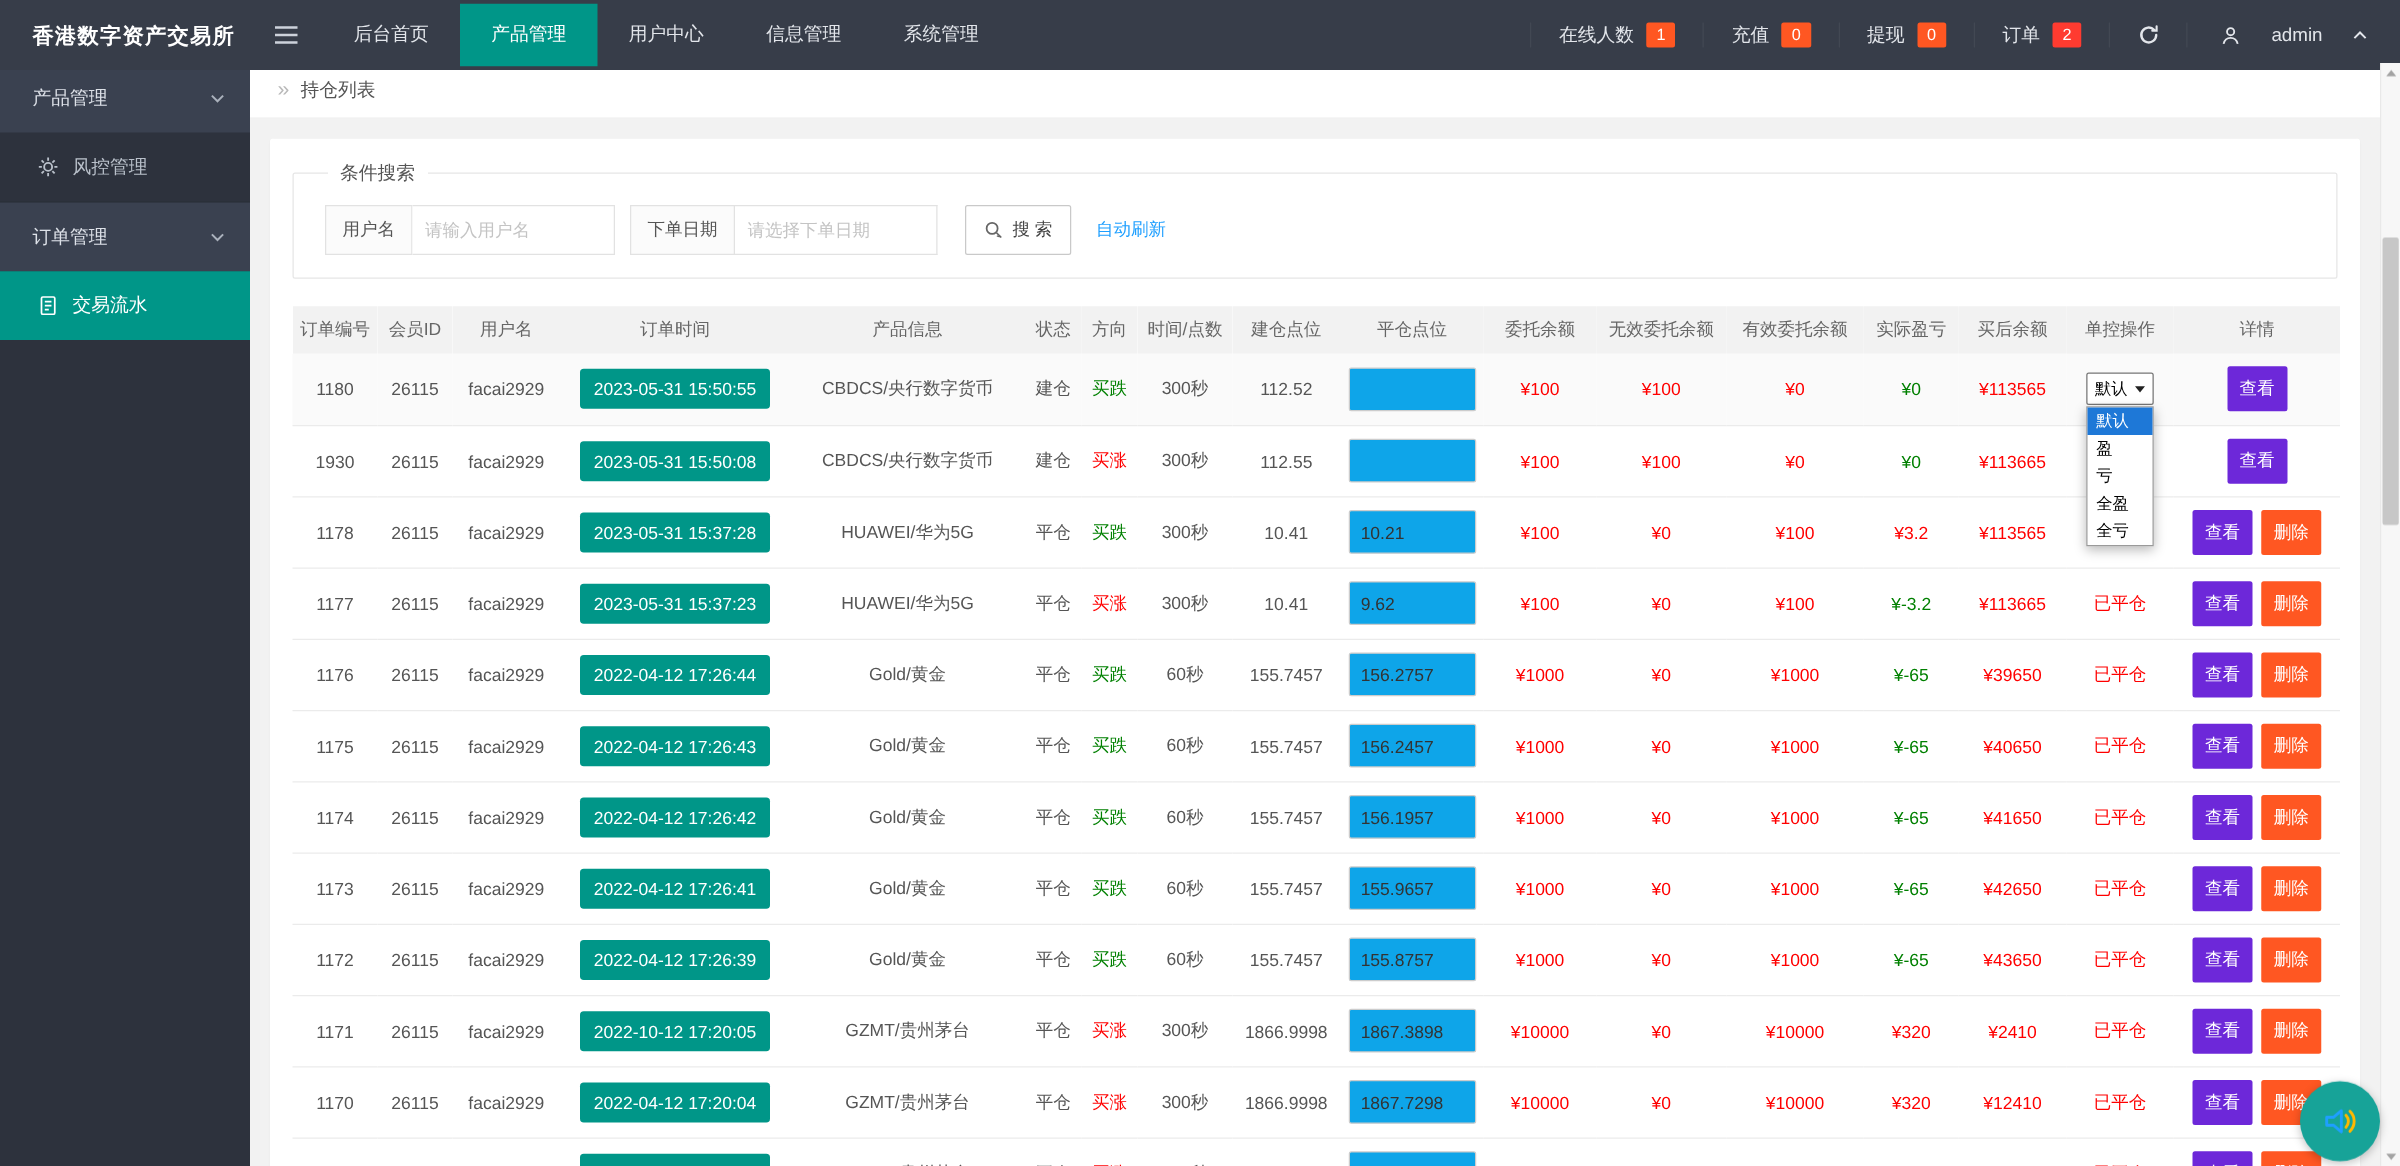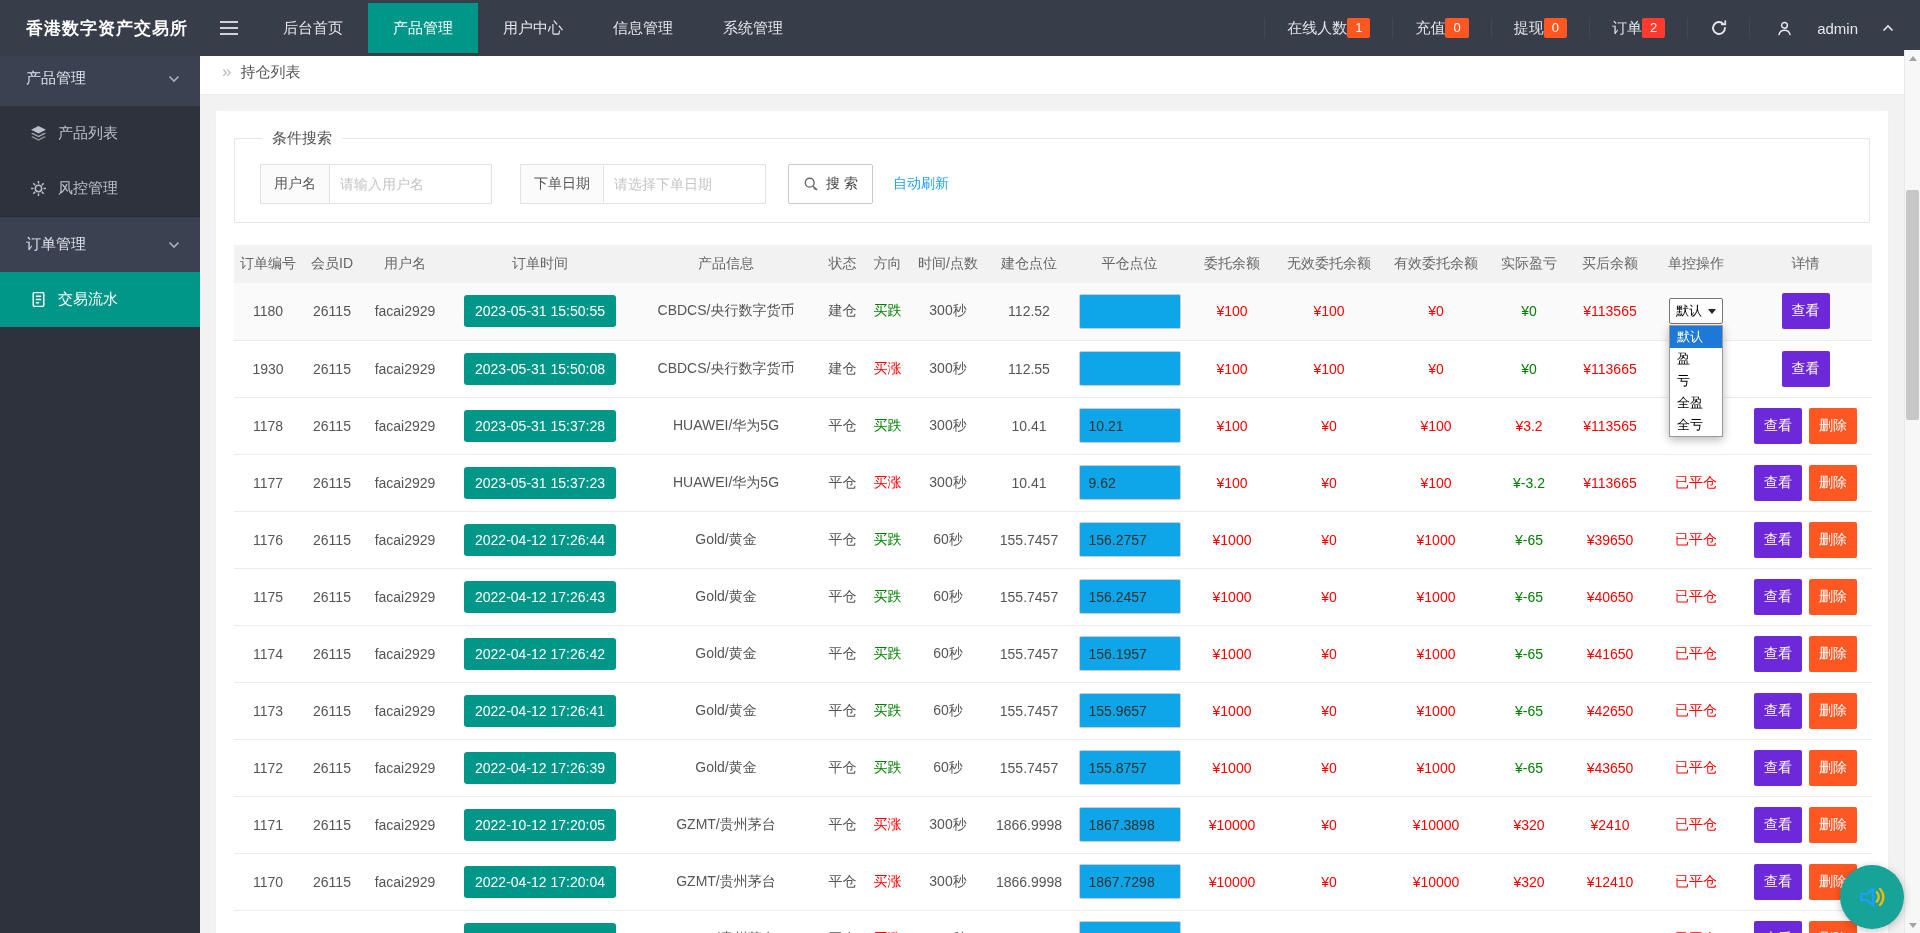--- a/index.html
+++ b/index.html
@@ -9,21 +9,21 @@
   
   .header { position:fixed; top:0; left:0; right:0; height:56px; background:#373d49; display:flex; align-items:center; z-index:100; }
   .logo { width:200px; flex:0 0 200px; display:flex; align-items:center; padding-left:26px; color:#fff; font-size:17px; font-weight:bold; letter-spacing:1px; white-space:nowrap; }
   .hamburger { width:58px; display:flex; flex-direction:column; justify-content:center; align-items:center; gap:4px; cursor:pointer; }
   .hamburger i { display:block; width:18px; height:2px; background:#cdd2db; }
   .top-menu { display:flex; align-items:stretch; }
   .menu-item { padding:0 25px; line-height:50px; color:#e3e6eb; font-size:15px; cursor:pointer; white-space:nowrap; }
   .menu-item.active { background:#009688; color:#fff; }
   .nav-right { margin-left:auto; display:flex; align-items:stretch; }
   .stat, .icon-btn, .user { display:flex; align-items:center; border-left:1px solid rgba(255,255,255,.06); color:#e3e6eb; font-size:15px; cursor:pointer; }
-  .stat { padding:0 22px; }
+  .stat { gap:10px; padding:0 22px; }
   .badge { padding:2px 8px; border-radius:2px; color:#fff; font-size:13px; line-height:16px; }
   .icon-btn { width:62px; justify-content:center; }
   .user { gap:24px; padding:0 26px; }
   .nav-right svg { display:block; }
 
   
   .sidebar { position:fixed; top:50px; left:0; bottom:0; width:200px; background:#2d323d; z-index:90; }
   .side-parent { height:56px; display:flex; align-items:center; justify-content:space-between; padding:0 20px 0 26px; background:#3a4150; color:#dde1e8; font-size:15px; cursor:pointer; border-top:1px solid #272c35; }
   .side-parent .chev { color:#aab1bc; display:flex; }
   .side-item { height:55px; display:flex; align-items:center; gap:11px; padding-left:30px; color:#b9c0ca; font-size:15px; cursor:pointer; }
@@ -39,21 +39,21 @@
   .card { background:#fff; border-radius:2px; min-height:830px; padding-top:14px; box-shadow:0 1px 2px rgba(0,0,0,.04); }
 
   
   .search-fieldset { margin:4px 18px 0; border:1px solid #e6e6e6; border-radius:2px; padding:4px 15px 18px; }
   .search-fieldset legend { margin-left:12px; padding:0 10px; color:#555; font-size:15px; }
   .search-row { display:flex; align-items:center; margin:12px 0 0 10px; }
   .group { display:flex; align-items:stretch; height:40px; }
   .addon { display:flex; align-items:center; padding:0 13px; border:1px solid #e2e2e2; background:#fbfbfb; color:#555; font-size:14px; white-space:nowrap; }
   .group input { border:1px solid #e2e2e2; border-left:none; width:162px; padding:0 10px; font-size:14px; color:#333; outline:none; font-family:inherit; }
   .group input::placeholder { color:#c4c4c4; }
-  .group + .group { margin-left:28px; }
+  .group + .group { margin-left:12px; }
   .search-btn { margin-left:22px; height:40px; padding:0 14px; background:#fff; border:1px solid #c9c9c9; border-radius:2px; display:flex; align-items:center; gap:7px; font-size:14px; color:#444; cursor:pointer; font-family:inherit; }
   .auto-refresh { margin-left:20px; color:#1E9FFF; font-size:14px; text-decoration:none; cursor:pointer; }
 
   
   .table-wrap { margin:22px 18px 0; }
   table { width:100%; border-collapse:collapse; table-layout:fixed; }
   thead th { background:#f2f2f2; height:38px; font-weight:normal; color:#666; font-size:14px; overflow:hidden; white-space:nowrap; }
   tbody td { height:57px; text-align:center; font-size:14px; color:#555; border-bottom:1px solid #ebebeb; overflow:visible; white-space:nowrap; }
   tbody tr.highlight { background:#fafafa; }
   .time-badge { display:inline-block; background:#009688; color:#fff; padding:8px 11px; border-radius:3px; font-size:14px; }
@@ -147,30 +147,20 @@
     <div class="side-parent">
       <span>产品管理</span>
       <span class="chev">
         <svg width="12" height="8" viewBox="0 0 12 8" fill="none" stroke="currentColor" stroke-width="1.6">
           <path d="M1.5 1.5L6 6l4.5-4.5"></path>
         </svg>
       </span>
     </div>
     <div class="side-item">
       <span class="ic">
-        <svg viewBox="0 0 16 16" fill="currentColor">
-          <path d="M8 1l7 3.5L8 8 1 4.5z"></path>
-          <path d="M2.5 7.3L8 10l5.5-2.7L15 8 8 11.5 1 8z" opacity=".85"></path>
-          <path d="M2.5 10.6L8 13.3l5.5-2.7L15 11.3 8 14.8 1 11.3z" opacity=".7"></path>
-        </svg>
-      </span>
-      <span>产品列表</span>
-    </div>
-    <div class="side-item">
-      <span class="ic">
         <svg viewBox="0 0 16 16" fill="none" stroke="currentColor" stroke-width="1.4">
           <circle cx="8" cy="8" r="3"></circle>
           <path d="M8 1v2.3M8 12.7V15M1 8h2.3M12.7 8H15M3.1 3.1l1.7 1.7M11.2 11.2l1.7 1.7M12.9 3.1l-1.7 1.7M4.8 11.2l-1.7 1.7"></path>
         </svg>
       </span>
       <span>风控管理</span>
     </div>
     <div class="side-parent">
       <span>订单管理</span>
       <span class="chev">

